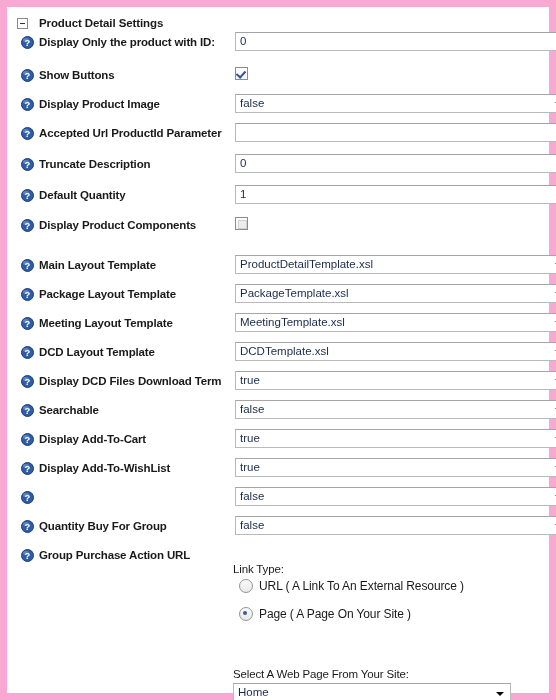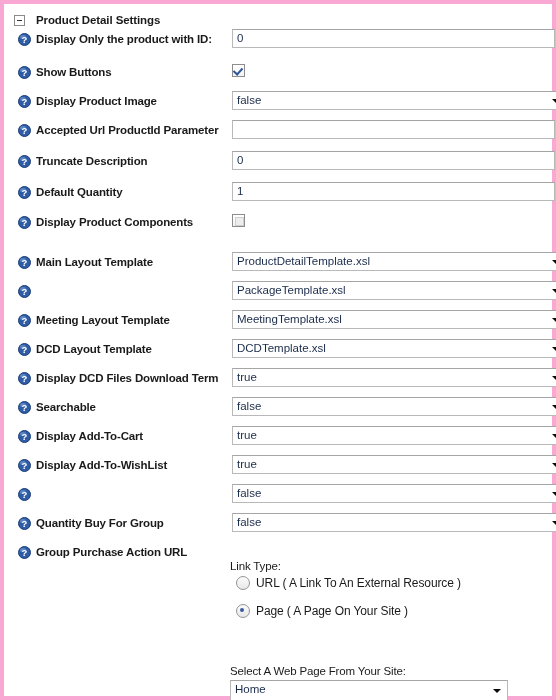--- a/index.html
+++ b/index.html
@@ -14,21 +14,21 @@
     overflow: hidden;
   }
 
   #panel {
     position: absolute;
     left: 0;
     top: 0;
     width: 556px;
     height: 700px;
     box-sizing: border-box;
-    border: 4px solid #f9a8d4;
+    border: 7px solid #f9a8d4;
     background: #ffffff;
   }
 
   
   .section-header {
     position: absolute;
     left: 10px;
     top: 8px;
     height: 16px;
     display: flex;
@@ -324,20 +324,21 @@
         </div>
         <div class="ctl dropdown"><span>ProductDetailTemplate.xsl</span><span class="arrow"></span></div>
       </div>
       <div class="row" style="top: 276px;">
         <div class="lbl">
           <span class="help-icon"><svg width="13" height="13" viewBox="0 0 13 13">
               <circle cx="6.5" cy="6.5" r="6" fill="#2f5ca6" stroke="#1d3e75" stroke-width="1"></circle>
               <ellipse cx="5" cy="4" rx="3" ry="2" fill="#7fa7dd" opacity="0.55"></ellipse>
               <text x="6.5" y="10" font-family="Liberation Sans, sans-serif" font-size="9.5" font-weight="bold" fill="#ffffff" text-anchor="middle">?</text>
             </svg></span>
+          <span class="lbl-text">Package Layout Template</span>
         </div>
         <div class="ctl dropdown"><span>PackageTemplate.xsl</span><span class="arrow"></span></div>
       </div>
       <div class="row" style="top: 305px;">
         <div class="lbl">
           <span class="help-icon"><svg width="13" height="13" viewBox="0 0 13 13">
               <circle cx="6.5" cy="6.5" r="6" fill="#2f5ca6" stroke="#1d3e75" stroke-width="1"></circle>
               <ellipse cx="5" cy="4" rx="3" ry="2" fill="#7fa7dd" opacity="0.55"></ellipse>
               <text x="6.5" y="10" font-family="Liberation Sans, sans-serif" font-size="9.5" font-weight="bold" fill="#ffffff" text-anchor="middle">?</text>
             </svg></span>

